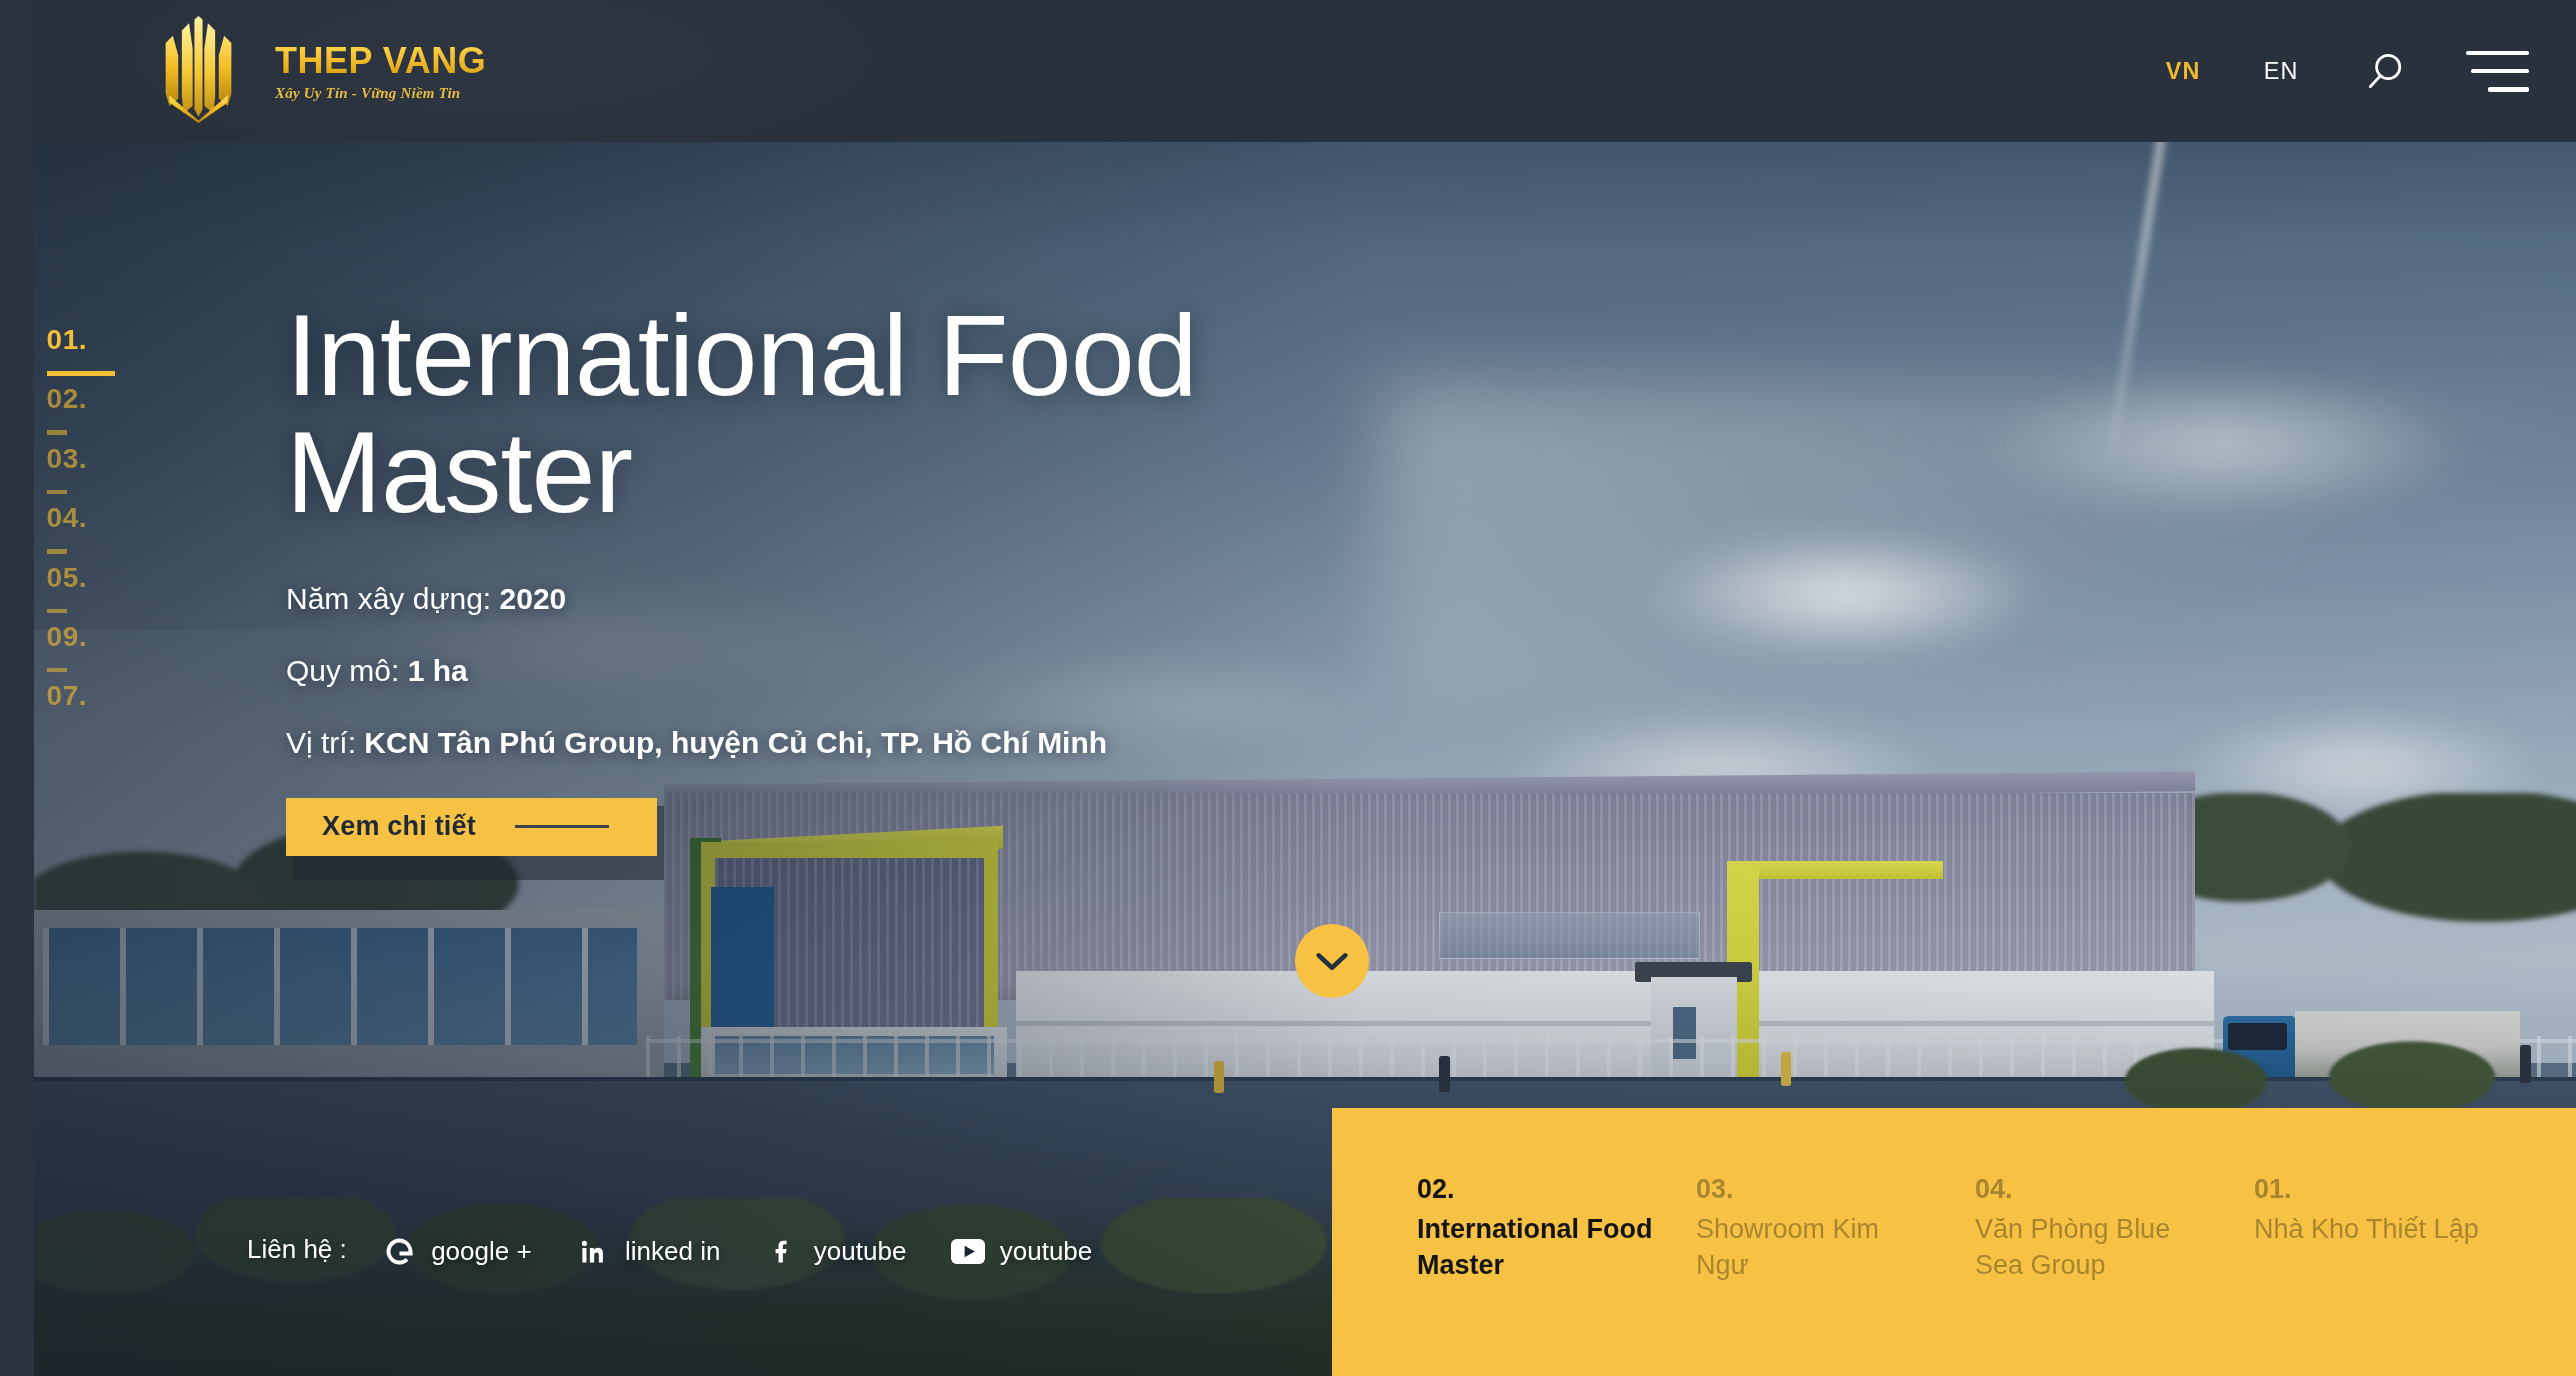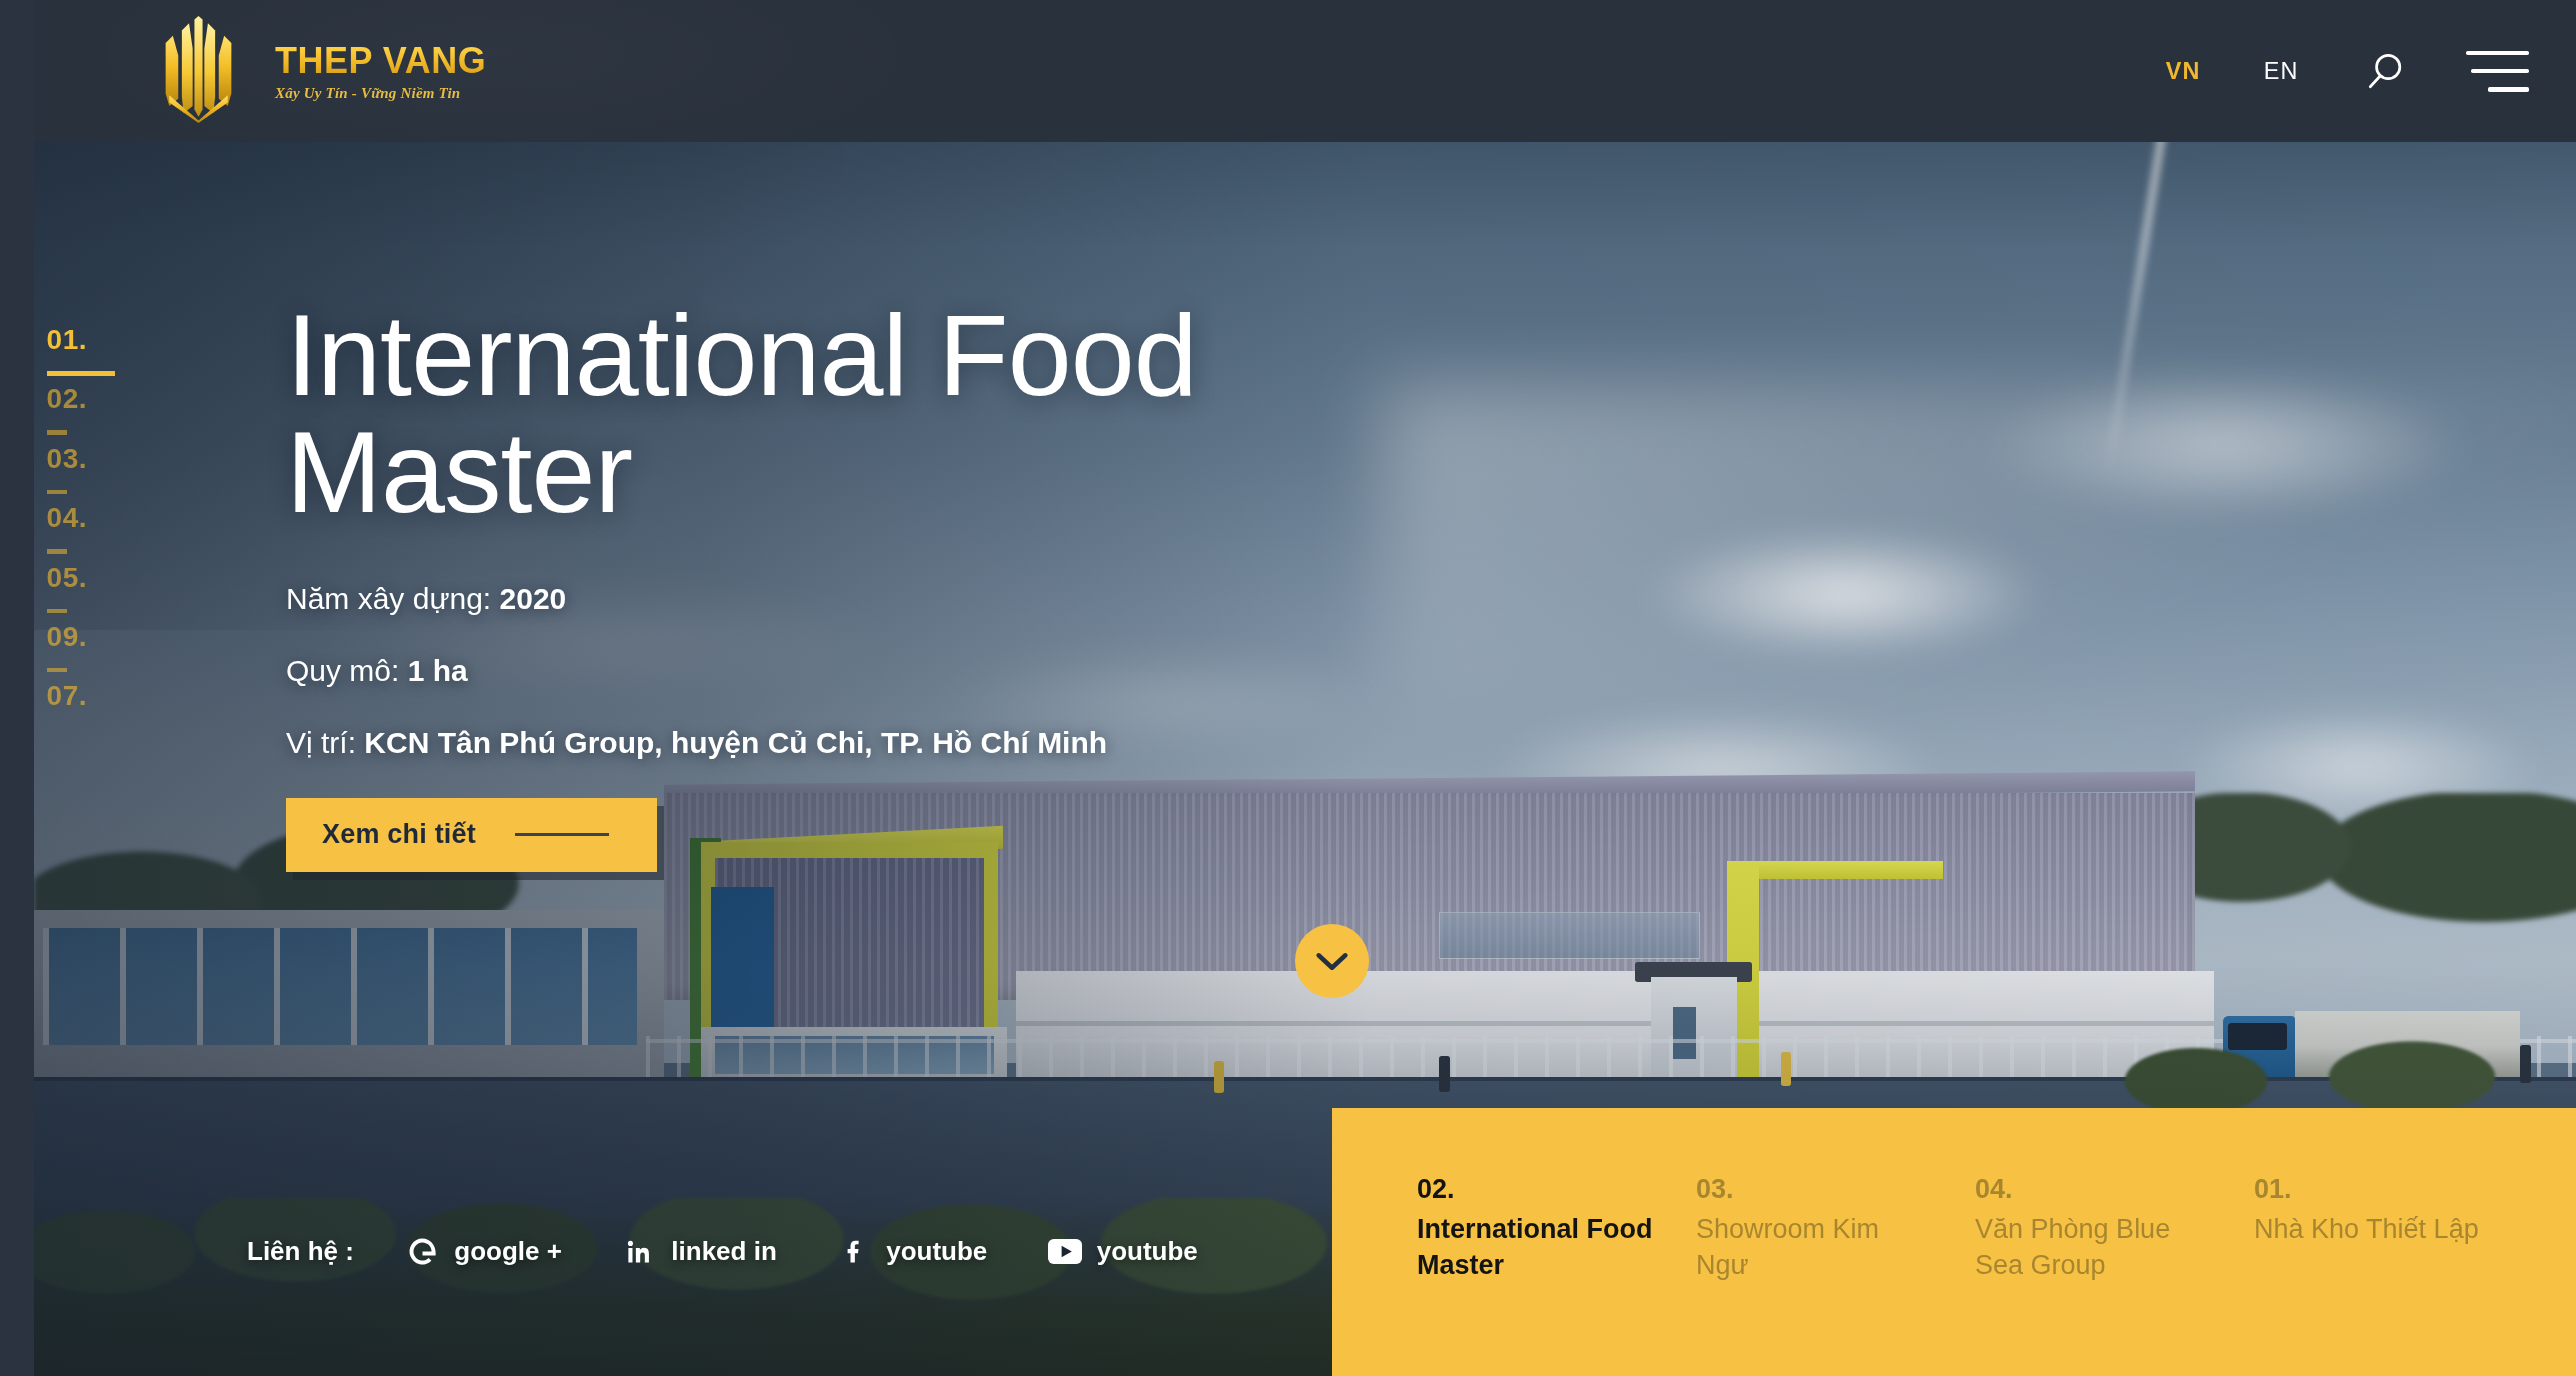--- a/index.html
+++ b/index.html
@@ -305,37 +305,37 @@
   .hero-meta { margin-top:50px; }
   .meta-row {
     font-size:30px; color:#ffffff; margin-bottom:38px;
     text-shadow: 0 1.8px 12.6px rgba(10,20,34,.55);
   }
   .meta-row b { font-weight:700; }
 
   .cta-wrap { position:relative; margin-top:10.8px; width:371px; height:74px; }
   .cta-shadow { position:absolute; left:7.2px; top:8px; width:371px; height:74px; background:rgba(30,38,48,.55); }
   .cta {
-    position:absolute; left:0; top:0; width:371px; height:74px;
+    position:absolute; left:0; top:0; width:371px; height:58px;
     background:#f7c243; display:flex; align-items:center; justify-content:space-between;
     padding:0 48px 0 36px; cursor:pointer; border:none;
     font-family:"Liberation Sans", sans-serif;
   }
   .cta-label { font-size:27px; font-weight:700; color:#1f2937; letter-spacing:0.2px; }
   .cta-line { width:94px; height:2.7px; background:#3b4350; }
 
   
   .scroll-btn {
     position:absolute; left:1261px; top:924px; width:74px; height:74px; border-radius:50%;
     background:#f7c243; z-index:26; cursor:pointer;
     display:flex; align-items:center; justify-content:center;
   }
 
   
-  .social { position:absolute; left:213px; top:1234px; z-index:27; display:flex; align-items:center; gap:16px;font-weight:bold; }
+  .social { position:absolute; left:213px; top:1234px; z-index:27; display:flex; gap:0; }
   .social-label { color:#fff; font-size:26px; margin-right:36px; text-shadow:0 1.8px 9px rgba(0,0,0,.5); }
   .social-item { display:flex; align-items:center; gap:14.4px; margin-right:45px; cursor:pointer; }
   .social-item span { color:#fff; font-size:26px; text-shadow:0 1.8px 9px rgba(0,0,0,.5); }
   .social-ic { width:34px; height:34px; display:flex; align-items:center; justify-content:center; }
 
   
   .cards {
     position:absolute; left:1298px; top:1108px; width:1278px; height:268px;
     background:#f7c243; z-index:28;
     display:flex; padding:65px 0 0 85px;

